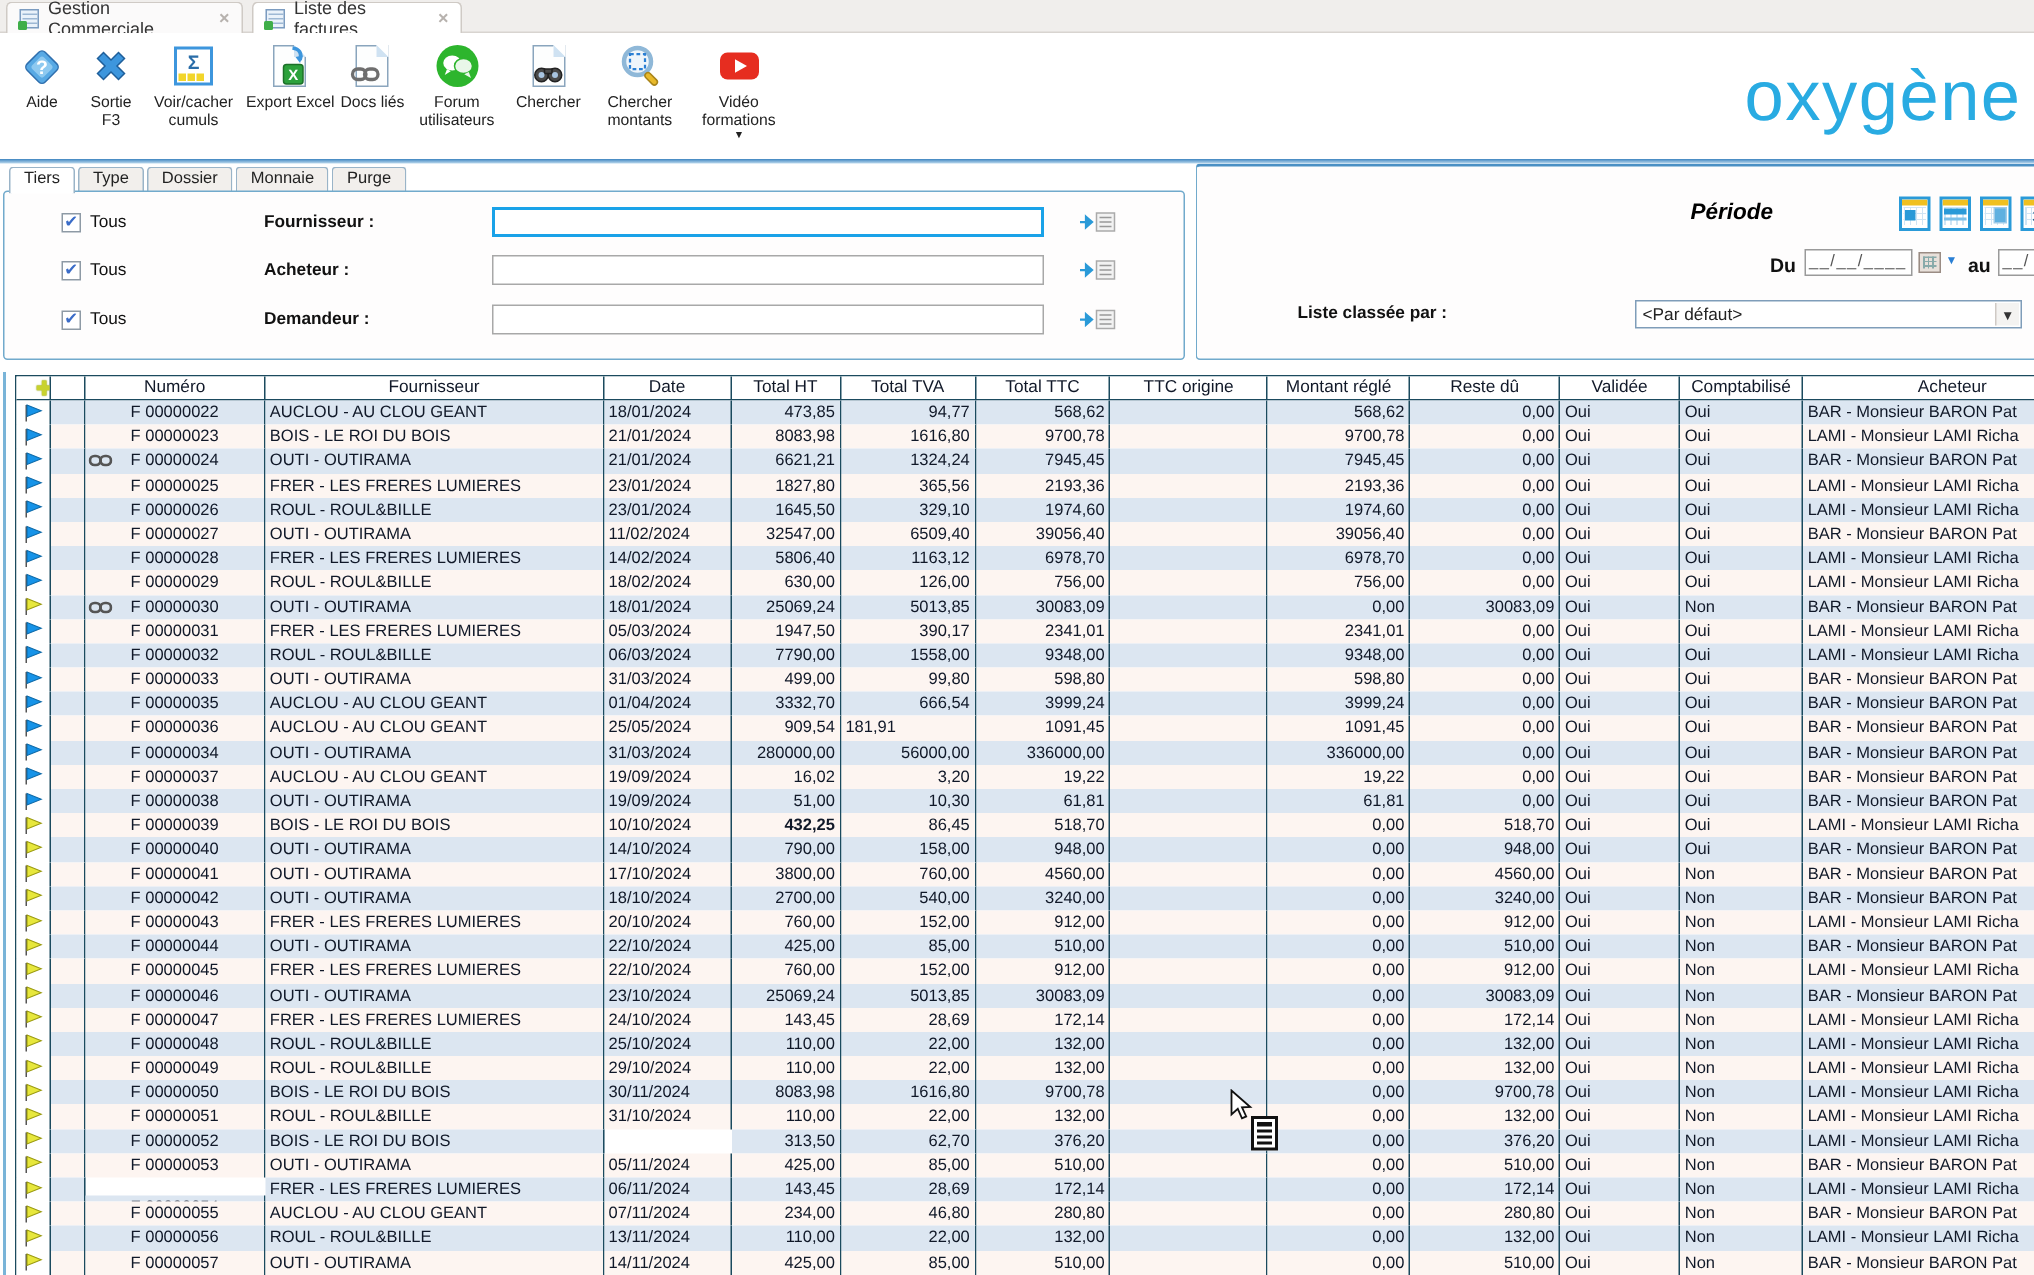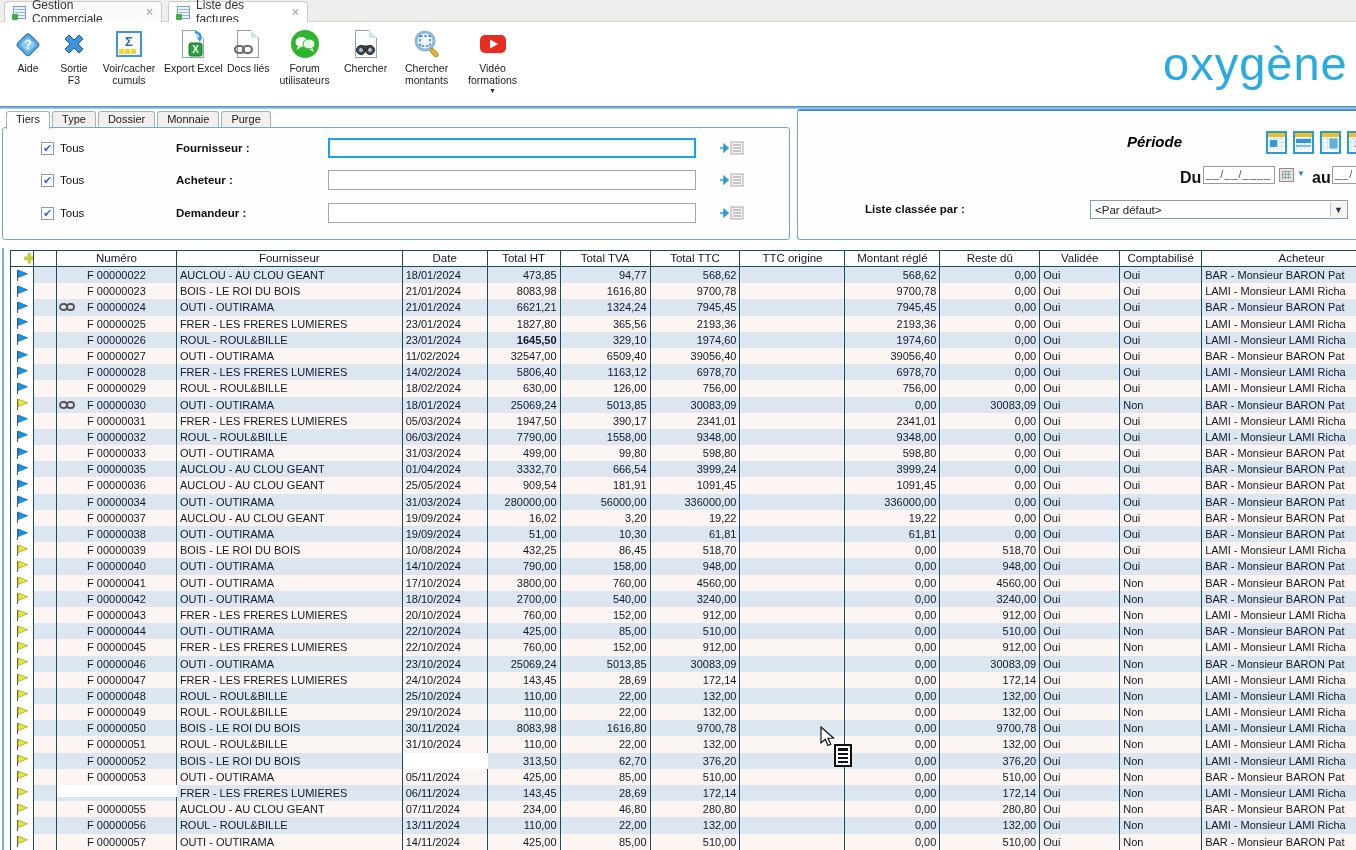--- a/index.html
+++ b/index.html
@@ -44,21 +44,21 @@
 
   
   .ppanel { position:absolute; left:797px; top:109px; width:600px; height:131px; background:#fefdfd; border:1px solid #71aacc; border-radius:3px; border-top:2px solid #4a90c4; }
   .ptitle { position:absolute; left:1127px; top:133px; font-size:15px; font-weight:bold; font-style:italic; color:#000; }
   .calbtns { position:absolute; left:1266px; top:131px; display:flex; gap:6px; }
   .calbtn { width:21px; height:23px; border:2px solid #2a9ad8; background:#fff; position:relative; overflow:hidden; }
   .calbtn .caltop { position:absolute; left:0; top:0; width:100%; height:4px; background:#f0c020; }
   .calgrid { position:absolute; left:1px; top:5px; width:15px; height:12px;
     background:repeating-linear-gradient(90deg,#cfe4f4 0 1px,transparent 1px 4px),repeating-linear-gradient(#cfe4f4 0 1px,transparent 1px 4px); }
   .durow { position:absolute; top:166px; height:20px; }
-  .dulabel { font-size:16px; font-weight:bold; color:#111; }
+  .dulabel { font-size:13px; font-weight:bold; color:#111; }
   .dateinput { border:1px solid #9a9a9a; background:#fff; height:18px; font-size:11px; color:#555; padding:1px 2px; letter-spacing:1px; white-space:nowrap; overflow:hidden; }
   .calpick { width:15px; height:14px; background:#e8e0da; border:1px solid #9a8c84; position:relative; }
   .calpick::after{ content:""; position:absolute; left:2px; top:2px; right:2px; bottom:2px;
     background:repeating-linear-gradient(90deg,#8aa 0 1px,transparent 1px 3px),repeating-linear-gradient(#8aa 0 1px,transparent 1px 3px); }
   .sortlabel { position:absolute; left:865px; top:203px; font-size:11.5px; font-weight:bold; color:#111; }
   .sortsel { position:absolute; left:1090px; top:200px; width:258px; height:19px; border:1px solid #7f9db9; background:#fff; font-size:11.5px; display:flex; align-items:center; padding-left:4px; color:#222; }
   .sortsel .arrowbox { position:absolute; right:1px; top:1px; bottom:1px; width:16px; background:#f4f3f1; border-left:1px solid #cfcac5; display:flex; align-items:center; justify-content:center; font-size:9px; color:#333; }
 
   
   .leftline { position:absolute; left:2px; top:248px; width:2px; height:602px; background:#79b4d8; }
@@ -414,21 +414,21 @@
         <div class="td flagcell" style="width: 23px; text-align: center;">
           <svg width="14" height="13">
             <line x1="2.5" y1="1" x2="2.5" y2="12" stroke="#555"></line>
             <path d="M3 1 L12.5 4.8 L3 8.6 Z" fill="#1693e8" stroke="#0e6aa8" stroke-width="0.7"></path>
           </svg>
         </div>
         <div class="td stripeA" style="width: 23px; text-align: center;">&nbsp;</div>
         <div class="td stripeA" style="width: 120px; text-align: center;"><span>F 00000026</span></div>
         <div class="td stripeA" style="width: 226px; text-align: left;">ROUL - ROUL&amp;BILLE</div>
         <div class="td stripeA" style="width: 85px; text-align: left;">23/01/2024</div>
-        <div class="td stripeA" style="width: 73px; text-align: right; font-weight: bold;">1645,50</div>
+        <div class="td stripeA" style="width: 73px; text-align: right;">1645,50</div>
         <div class="td stripeA" style="width: 90px; text-align: right;">329,10</div>
         <div class="td stripeA" style="width: 90px; text-align: right;">1974,60</div>
         <div class="td stripeA" style="width: 105px; text-align: right;"></div>
         <div class="td stripeA" style="width: 95px; text-align: right;">1974,60</div>
         <div class="td stripeA" style="width: 100px; text-align: right;">0,00</div>
         <div class="td stripeA" style="width: 80px; text-align: left;">Oui</div>
         <div class="td stripeA" style="width: 82px; text-align: left;">Oui</div>
         <div class="td stripeA" style="width: 200px; text-align: left;">LAMI - Monsieur LAMI Richa</div>
       </div>
       <div class="trow">
@@ -609,21 +609,21 @@
           <svg width="14" height="13">
             <line x1="2.5" y1="1" x2="2.5" y2="12" stroke="#555"></line>
             <path d="M3 1 L12.5 4.8 L3 8.6 Z" fill="#1693e8" stroke="#0e6aa8" stroke-width="0.7"></path>
           </svg>
         </div>
         <div class="td stripeB" style="width: 23px; text-align: center;">&nbsp;</div>
         <div class="td stripeB" style="width: 120px; text-align: center;"><span>F 00000036</span></div>
         <div class="td stripeB" style="width: 226px; text-align: left;">AUCLOU - AU CLOU GEANT</div>
         <div class="td stripeB" style="width: 85px; text-align: left;">25/05/2024</div>
         <div class="td stripeB" style="width: 73px; text-align: right;">909,54</div>
-        <div class="td stripeB" style="width: 90px; text-align: right;">181,91</div>
+        <div class="td stripeB" style="width: 90px; text-align: left;">181,91</div>
         <div class="td stripeB" style="width: 90px; text-align: right;">1091,45</div>
         <div class="td stripeB" style="width: 105px; text-align: right;"></div>
         <div class="td stripeB" style="width: 95px; text-align: right;">1091,45</div>
         <div class="td stripeB" style="width: 100px; text-align: right;">0,00</div>
         <div class="td stripeB" style="width: 80px; text-align: left;">Oui</div>
         <div class="td stripeB" style="width: 82px; text-align: left;">Oui</div>
         <div class="td stripeB" style="width: 200px; text-align: left;">BAR - Monsieur BARON Pat</div>
       </div>
       <div class="trow">
         <div class="td flagcell" style="width: 23px; text-align: center;">
@@ -691,22 +691,22 @@
       <div class="trow">
         <div class="td flagcell" style="width: 23px; text-align: center;">
           <svg width="14" height="13">
             <line x1="2.5" y1="1" x2="2.5" y2="12" stroke="#555"></line>
             <path d="M3 1 L12.5 4.8 L3 8.6 Z" fill="#e7e73c" stroke="#9a9a10" stroke-width="0.7"></path>
           </svg>
         </div>
         <div class="td stripeB" style="width: 23px; text-align: center;">&nbsp;</div>
         <div class="td stripeB" style="width: 120px; text-align: center;"><span>F 00000039</span></div>
         <div class="td stripeB" style="width: 226px; text-align: left;">BOIS - LE ROI DU BOIS</div>
-        <div class="td stripeB" style="width: 85px; text-align: left;">10/08/2024</div>
-        <div class="td stripeB" style="width: 73px; text-align: right;">432,25</div>
+        <div class="td stripeB" style="width: 85px; text-align: left;">10/10/2024</div>
+        <div class="td stripeB" style="width: 73px; text-align: right; font-weight: bold;">432,25</div>
         <div class="td stripeB" style="width: 90px; text-align: right;">86,45</div>
         <div class="td stripeB" style="width: 90px; text-align: right;">518,70</div>
         <div class="td stripeB" style="width: 105px; text-align: right;"></div>
         <div class="td stripeB" style="width: 95px; text-align: right;">0,00</div>
         <div class="td stripeB" style="width: 100px; text-align: right;">518,70</div>
         <div class="td stripeB" style="width: 80px; text-align: left;">Oui</div>
         <div class="td stripeB" style="width: 82px; text-align: left;">Oui</div>
         <div class="td stripeB" style="width: 200px; text-align: left;">LAMI - Monsieur LAMI Richa</div>
       </div>
       <div class="trow">

